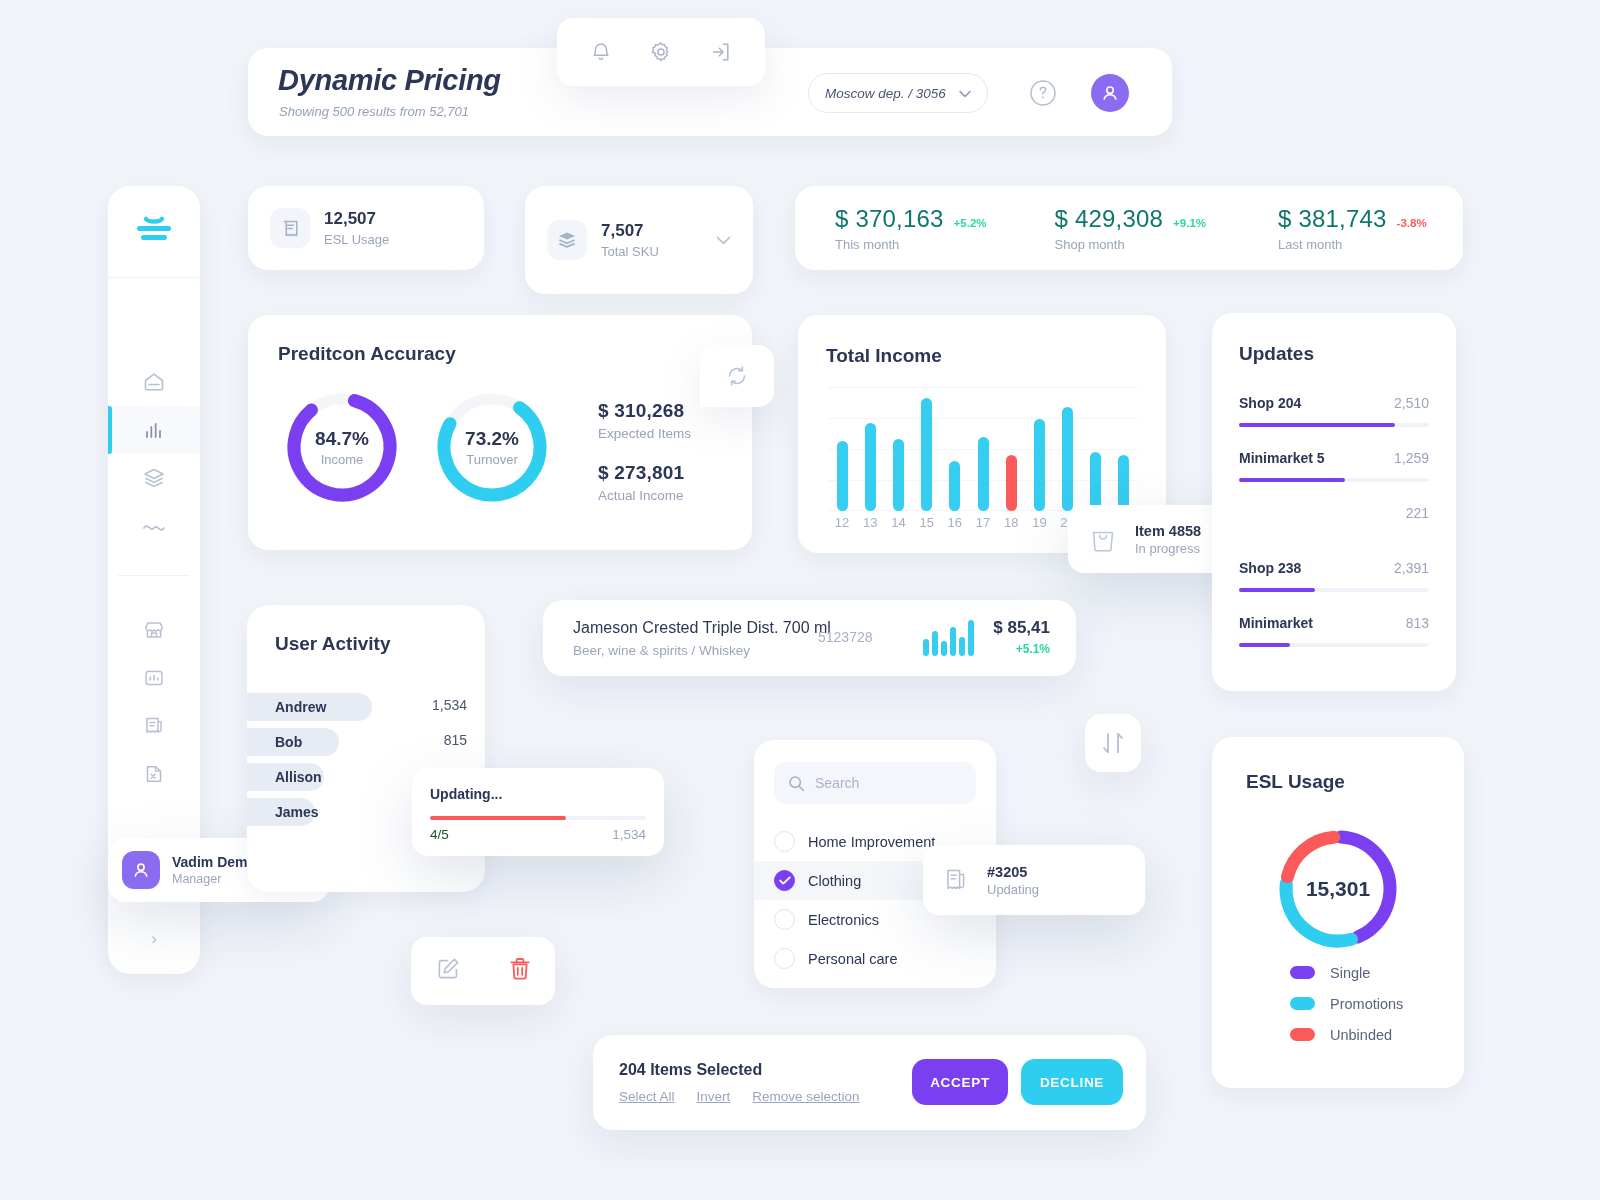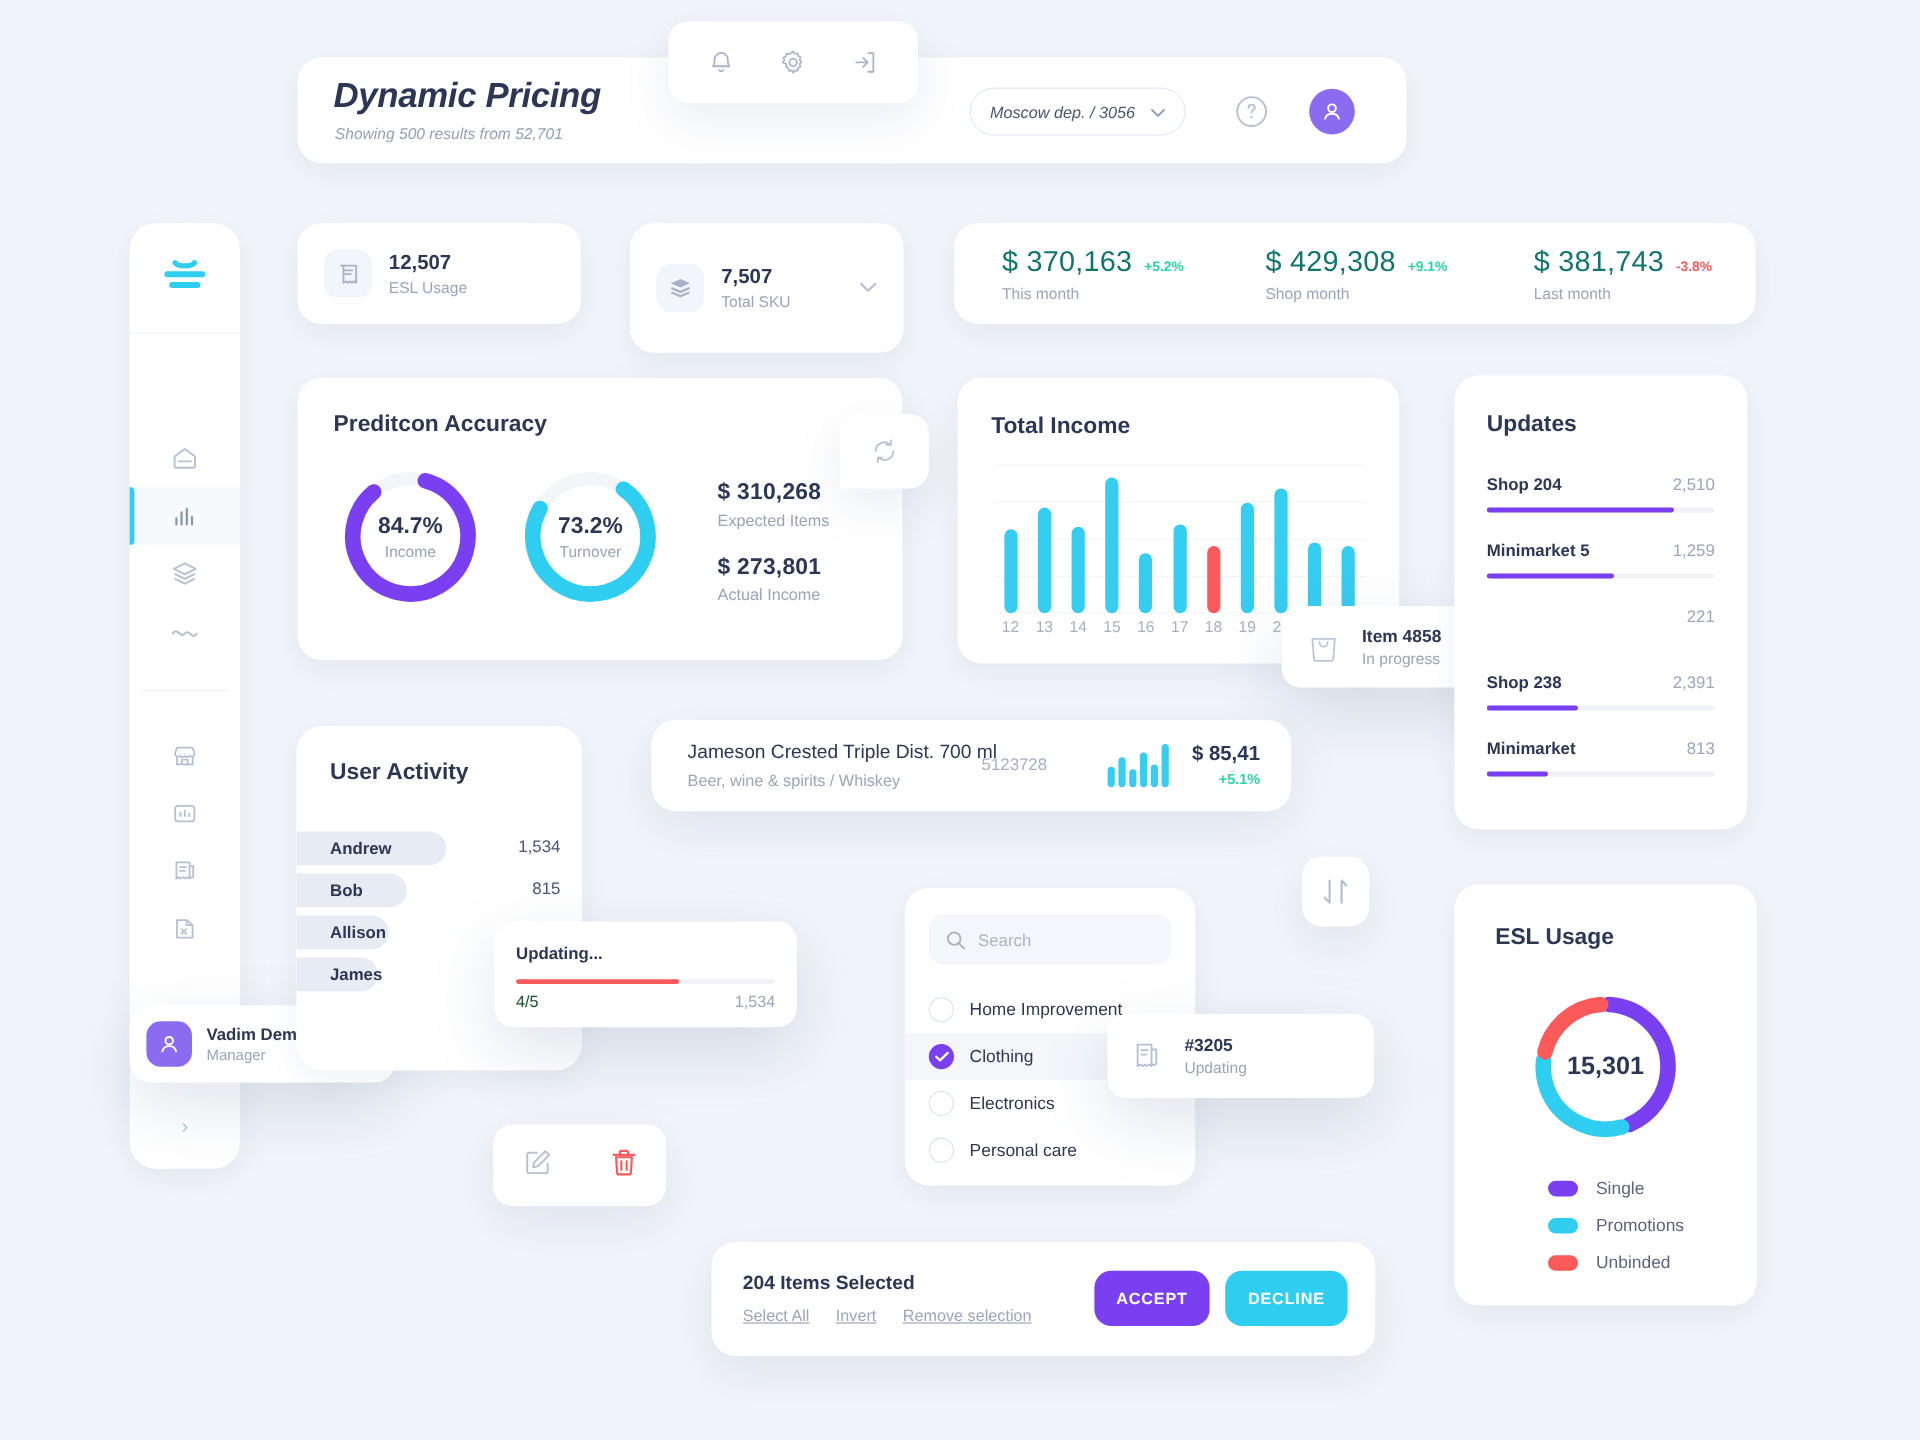--- a/index.html
+++ b/index.html
@@ -151,21 +151,21 @@
   #doc-tip-icon { width: 30px; height: 30px; display: flex; align-items: center; justify-content: center; color: #b4bfd2; flex: none; }
   #doc-tip-body { margin-left: 16px; }
   #doc-tip-title { font-size: 14.5px; color: #2c3655; font-weight: bold; }
   #doc-tip-sub { font-size: 13px; color: #9aa5bb; margin-top: 2px; }
 
   
   #eslu-card { left: 1212px; top: 737px; width: 252px; height: 351px; }
   #eslu-title { position: absolute; left: 34px; top: 34px; font-size: 19px; color: #2c3655; font-weight: bold; }
   #eslu-donut { position: absolute; left: 62px; top: 88px; width: 128px; height: 128px; }
   #eslu-center { position: absolute; inset: 0; display: flex; align-items: center; justify-content: center; font-size: 21px; color: #2c3655; font-weight: bold; }
-  #eslu-legend { position: absolute; left: 78px; top: 238px; }
+  #eslu-legend { position: absolute; left: 78px; top: 220px; }
   .lg-row { display: flex; align-items: center; gap: 15px; height: 31px; }
   .lg-sw { width: 25px; height: 13px; border-radius: 7px; flex: none; }
   .lg-lbl { font-size: 14.5px; color: #5a6480; }
 
   
   #select-bar { left: 593px; top: 1035px; width: 553px; height: 95px; border-radius: 20px; }
   #select-count { position: absolute; left: 26px; top: 26px; font-size: 16px; color: #2c3655; font-weight: bold; }
   #select-links { position: absolute; left: 26px; top: 54px; display: flex; gap: 22px; }
   .slink { font-size: 13.5px; color: #9aa5bb; text-decoration: underline; cursor: pointer; }
   #accept-btn { position: absolute; left: 319px; top: 24px; width: 96px; height: 46px; border-radius: 14px; background: #7b3ff2; color: #fff; font-size: 13.5px; font-weight: bold; letter-spacing: 0.7px; display: flex; align-items: center; justify-content: center; border: none; cursor: pointer; font-family: "Liberation Sans", sans-serif; }

